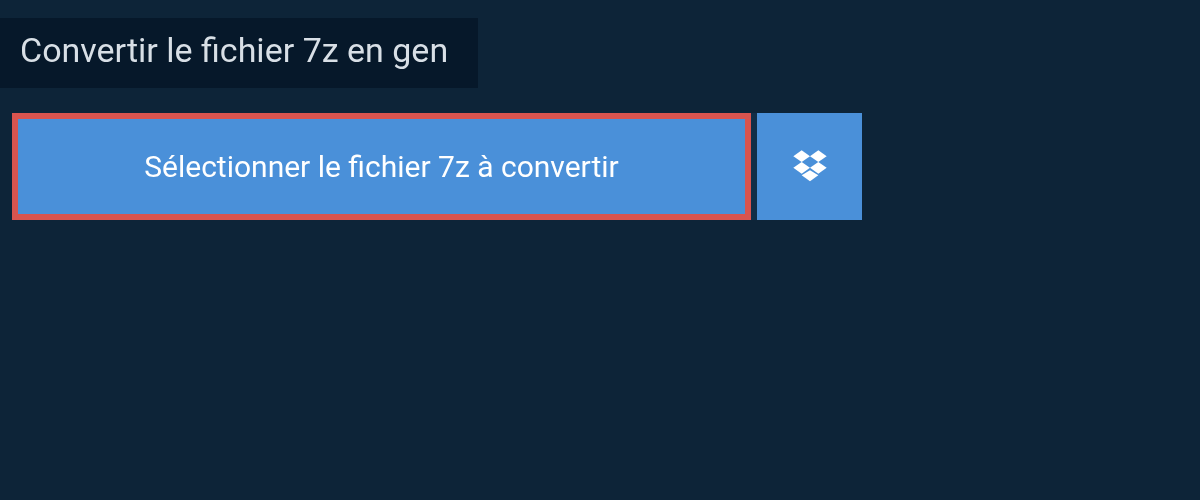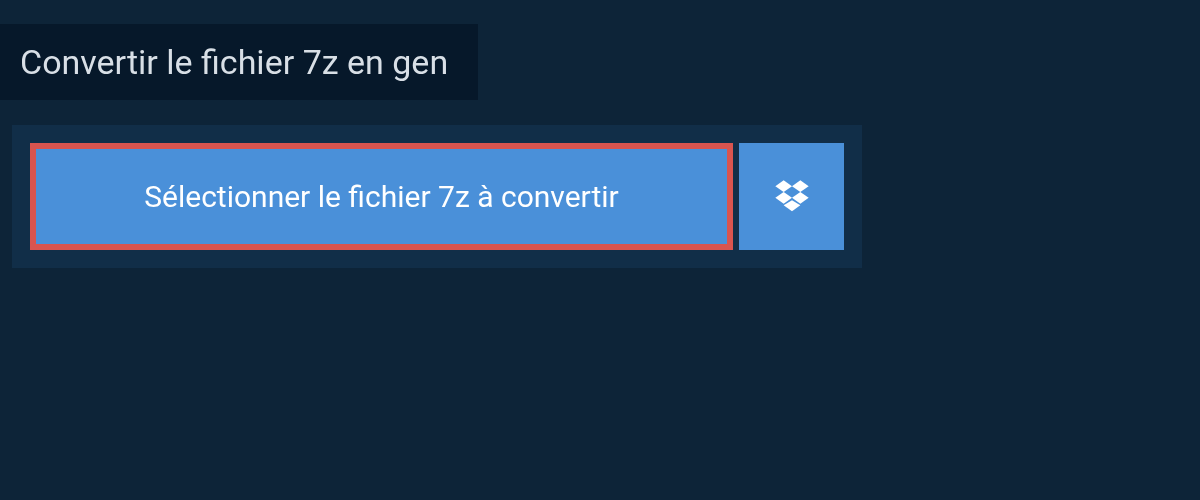--- a/index.html
+++ b/index.html
@@ -12,36 +12,35 @@
       background-color: #0d2438;
       font-family: -apple-system, BlinkMacSystemFont, "Segoe UI", Roboto, Helvetica, Arial, sans-serif;
       width: 1200px;
       height: 500px;
       overflow: hidden;
     }
     
     .header-tab {
       background-color: #06182a;
       display: inline-block;
-      padding: 18px 30px 18px 20px;
-      margin-top: 24px;
+      padding: 12px 30px 18px 20px;
+      margin-top: 18px;
       margin-left: 0;
     }
     
     .header-title {
       color: #d8dfe6;
       font-size: 34px;
       font-weight: 400;
     }
     
     .upload-panel {
       background-color: #112e48;
       margin: 25px 0 0 12px;
       width: 850px;
-      padding: 18px;
       display: flex;
       gap: 6px;
       align-items: stretch;
     }
     
     .select-file-button {
       flex: 1;
       background-color: #4a90d9;
       border: 6px solid #d9544f;
       color: #ffffff;

